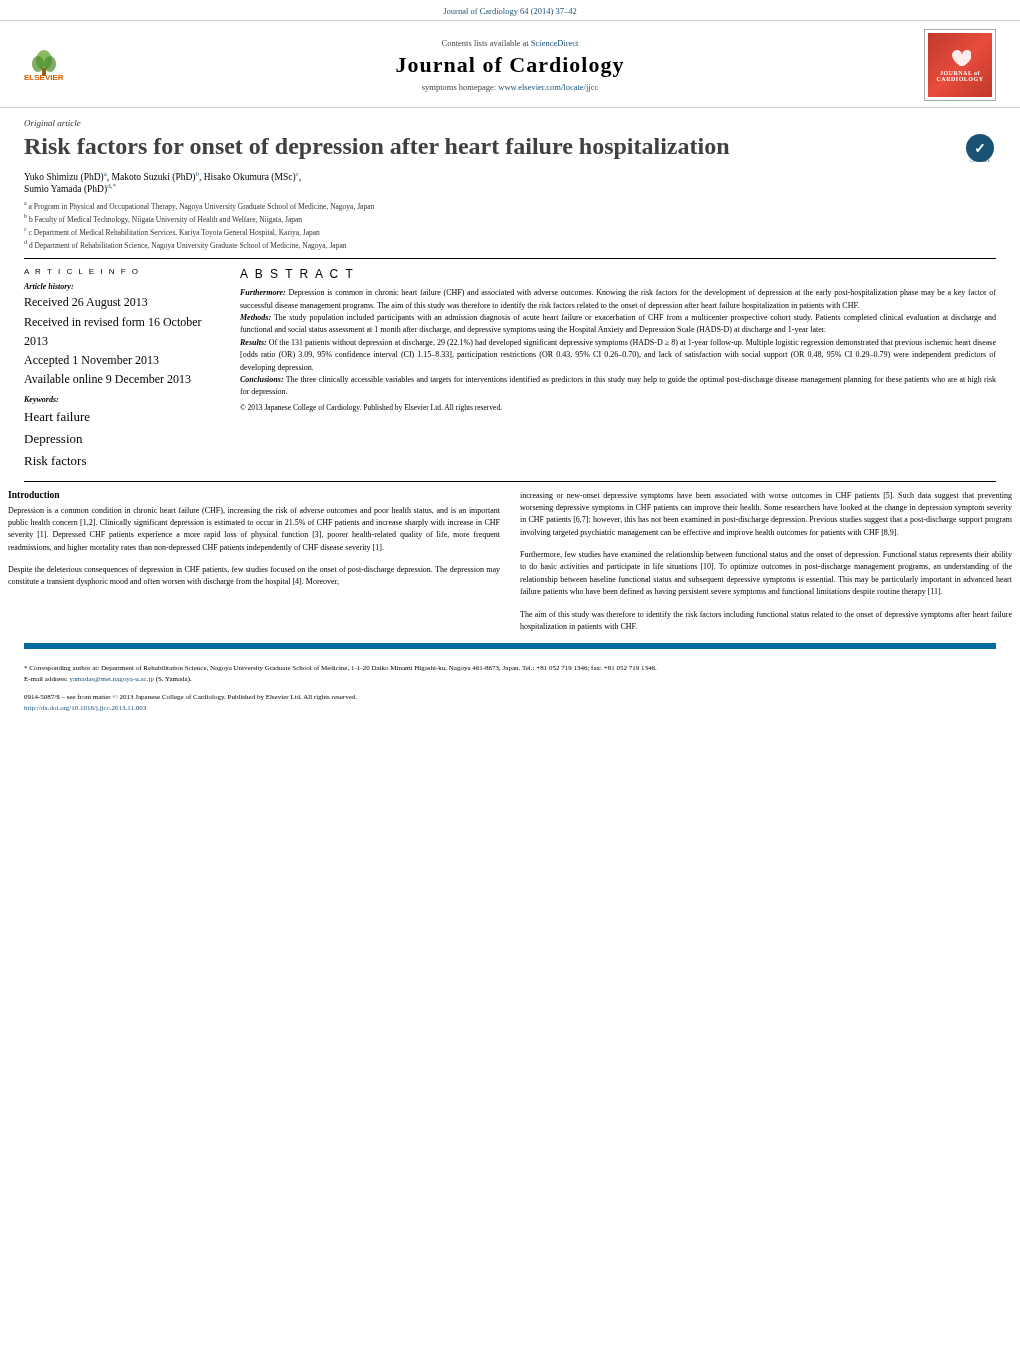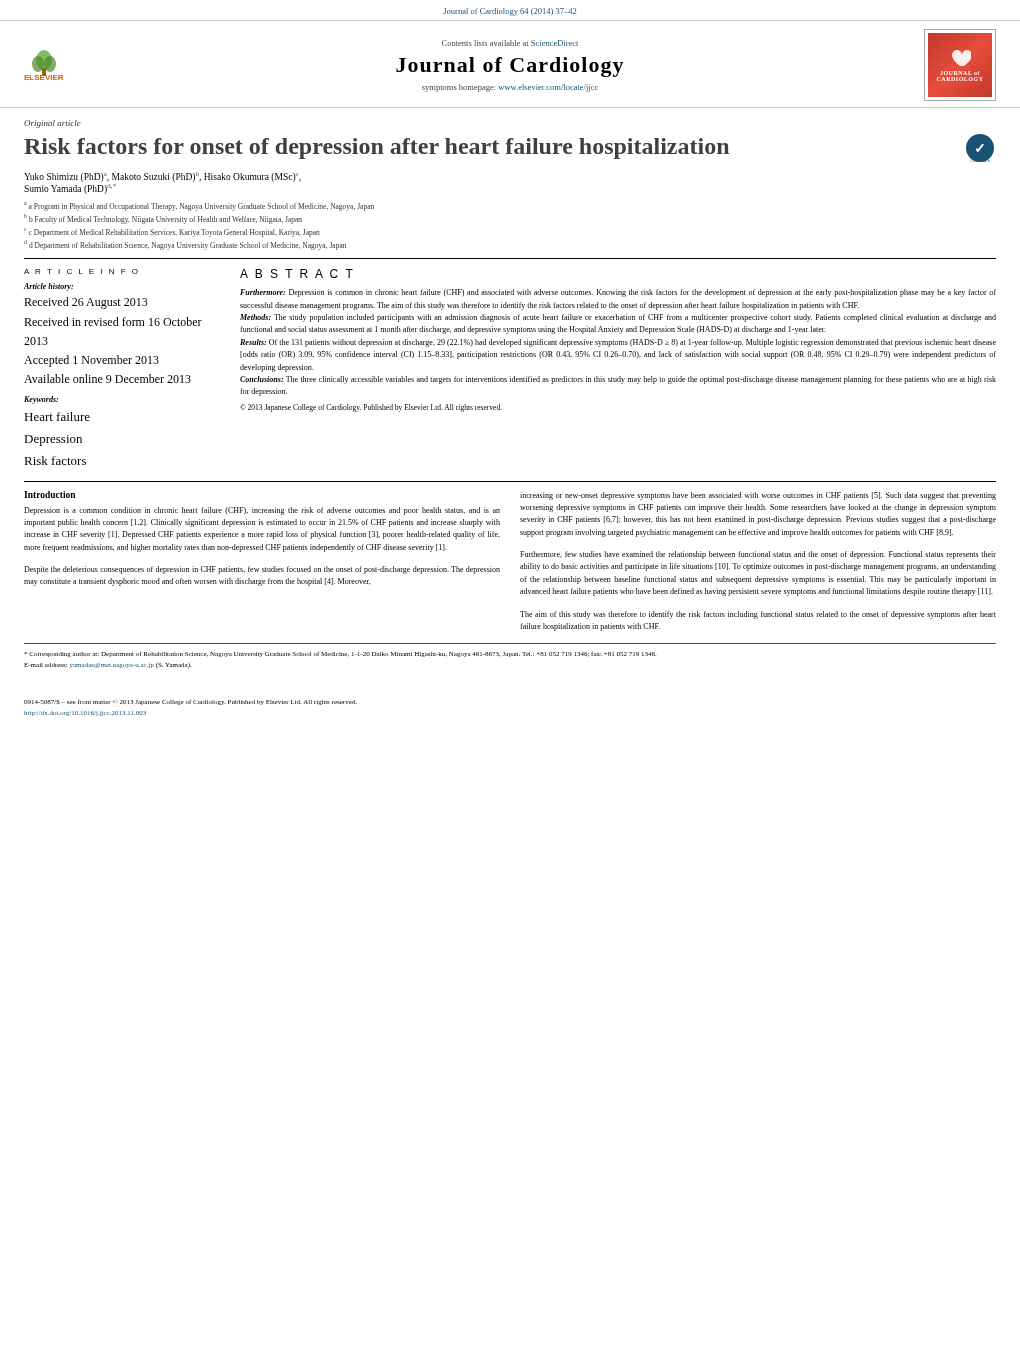--- a/index.html
+++ b/index.html
@@ -212,52 +212,52 @@
 
     
     .body-divider {
       border: none;
       border-top: 1px solid #000;
       margin: 8px 24px;
     }
     .body-two-col {
       display: flex;
       gap: 20px;
-      padding: 0 24px;
+      padding: 0 8px;
     }
     .body-left-col, .body-right-col {
       flex: 1;
     }
     .section-heading {
       font-size: 9.5px;
       font-weight: bold;
       color: #000;
       margin-bottom: 5px;
     }
     .body-text {
       font-size: 8px;
       line-height: 1.55;
       color: #000;
       text-align: justify;
     }
 
     
     .footnote-area {
-      border-top: 1px solid #0369a1;
+      border-top: 6px solid #0369a1;
       margin: 10px 24px 0 24px;
-      padding-top: 5px;
+      padding-top: 14px;
     }
     .footnote-text {
       font-size: 7px;
       color: #000;
       line-height: 1.5;
     }
     .footnote-text a { color: #1a5276; text-decoration: none; }
     .bottom-bar {
-      margin-top: 23px;
+      margin-top: 4px;
       padding: 4px 24px;
       font-size: 7px;
       color: #333;
     }
     .bottom-bar a { color: #1a5276; text-decoration: none; }
   </style>
 </head>
 <body>
 
 <div class="page">

